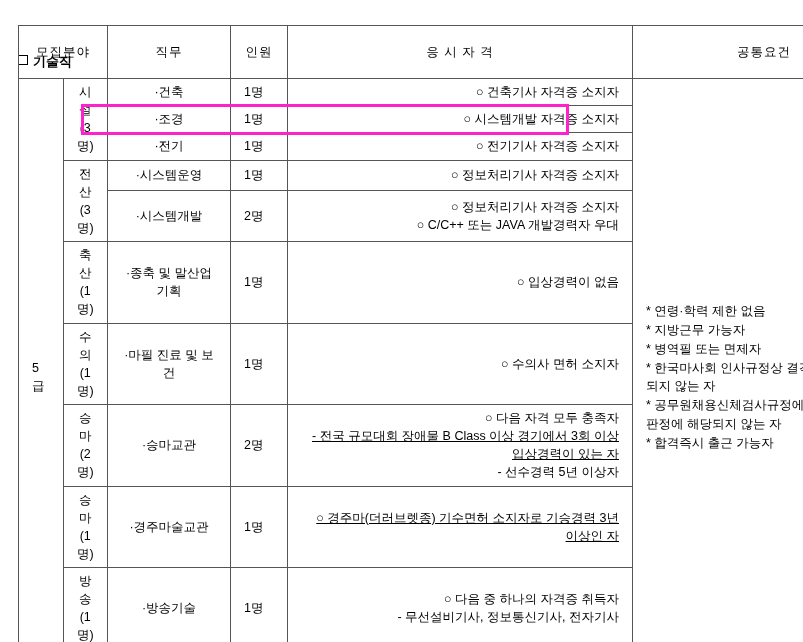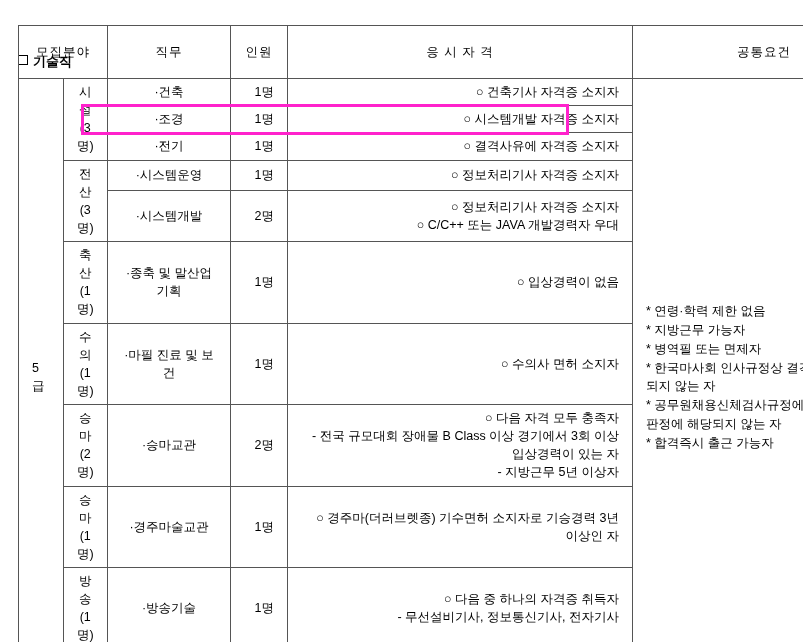--- a/index.html
+++ b/index.html
@@ -56,32 +56,32 @@
     line-height: 1.45;
   }
   thead td {
     text-align: center;
     font-weight: bold;
     height: 44px;
     letter-spacing: 1px;
   }
   .c-field { width: 62px; text-align: center; line-height: 1.35; }
   .c-job   { width: 96px; text-align: center; padding-left: 8px; }
-  .c-num   { width: 30px; text-align: right; line-height: 1.3; }
+  .c-num   { width: 30px; text-align: left; line-height: 1.3; }
   .c-qual  { width: 318px; text-align: right; }
   .c-common{ width: 236px; text-align: left; vertical-align: top; padding: 8px 9px; }
 
   .hdr-field { width: 62px; }
   .hdr-job   { width: 96px; }
   .hdr-num   { width: 30px; }
   .hdr-qual  { width: 318px; }
   .hdr-common{ width: 236px; }
 
   .qual-line { white-space: nowrap; }
-  .qual-wrap { white-space: normal; }
+  .qual-wrap { white-space: normal; text-decoration: underline; }
   .common-list div { margin-bottom: 1px; }
   .grade-cell {
     font-size: 12.5px;
     vertical-align: middle;
   }
   .total-label { text-align: center; }
   .total-dash { text-align: center; }
 
   
   .highlight-box {
@@ -143,21 +143,21 @@
         <td class="c-job">·조경</td>
         <td class="c-num">1명</td>
         <td class="c-qual">
           <div class="qual-line">○ 시스템개발 자격증 소지자</div>
         </td>
       </tr>
       <tr>
         <td class="c-job">·전기</td>
         <td class="c-num">1명</td>
         <td class="c-qual">
-          <div class="qual-line">○ 결격사유에 자격증 소지자</div>
+          <div class="qual-line">○ 전기기사 자격증 소지자</div>
         </td>
       </tr>
 
       <tr>
         <td class="c-field" rowspan="2">
           <div>전산</div>
           <div>(3</div>
           <div>명)</div>
         </td>
         <td class="c-job">·시스템운영</td>
@@ -205,21 +205,21 @@
         <td class="c-field">
           <div>승마</div>
           <div>(2</div>
           <div>명)</div>
         </td>
         <td class="c-job">·승마교관</td>
         <td class="c-num">2명</td>
         <td class="c-qual">
           <div class="qual-line">○ 다음 자격 모두 충족자</div>
           <div class="qual-wrap">- 전국 규모대회 장애물 B Class 이상 경기에서 3회 이상 입상경력이 있는 자</div>
-          <div class="qual-line">- 지방근무 5년 이상자</div>
+          <div class="qual-line">- 선수경력 5년 이상자</div>
         </td>
       </tr>
 
       <tr>
         <td class="c-field">
           <div>승마</div>
           <div>(1</div>
           <div>명)</div>
         </td>
         <td class="c-job">·경주마술교관</td>

